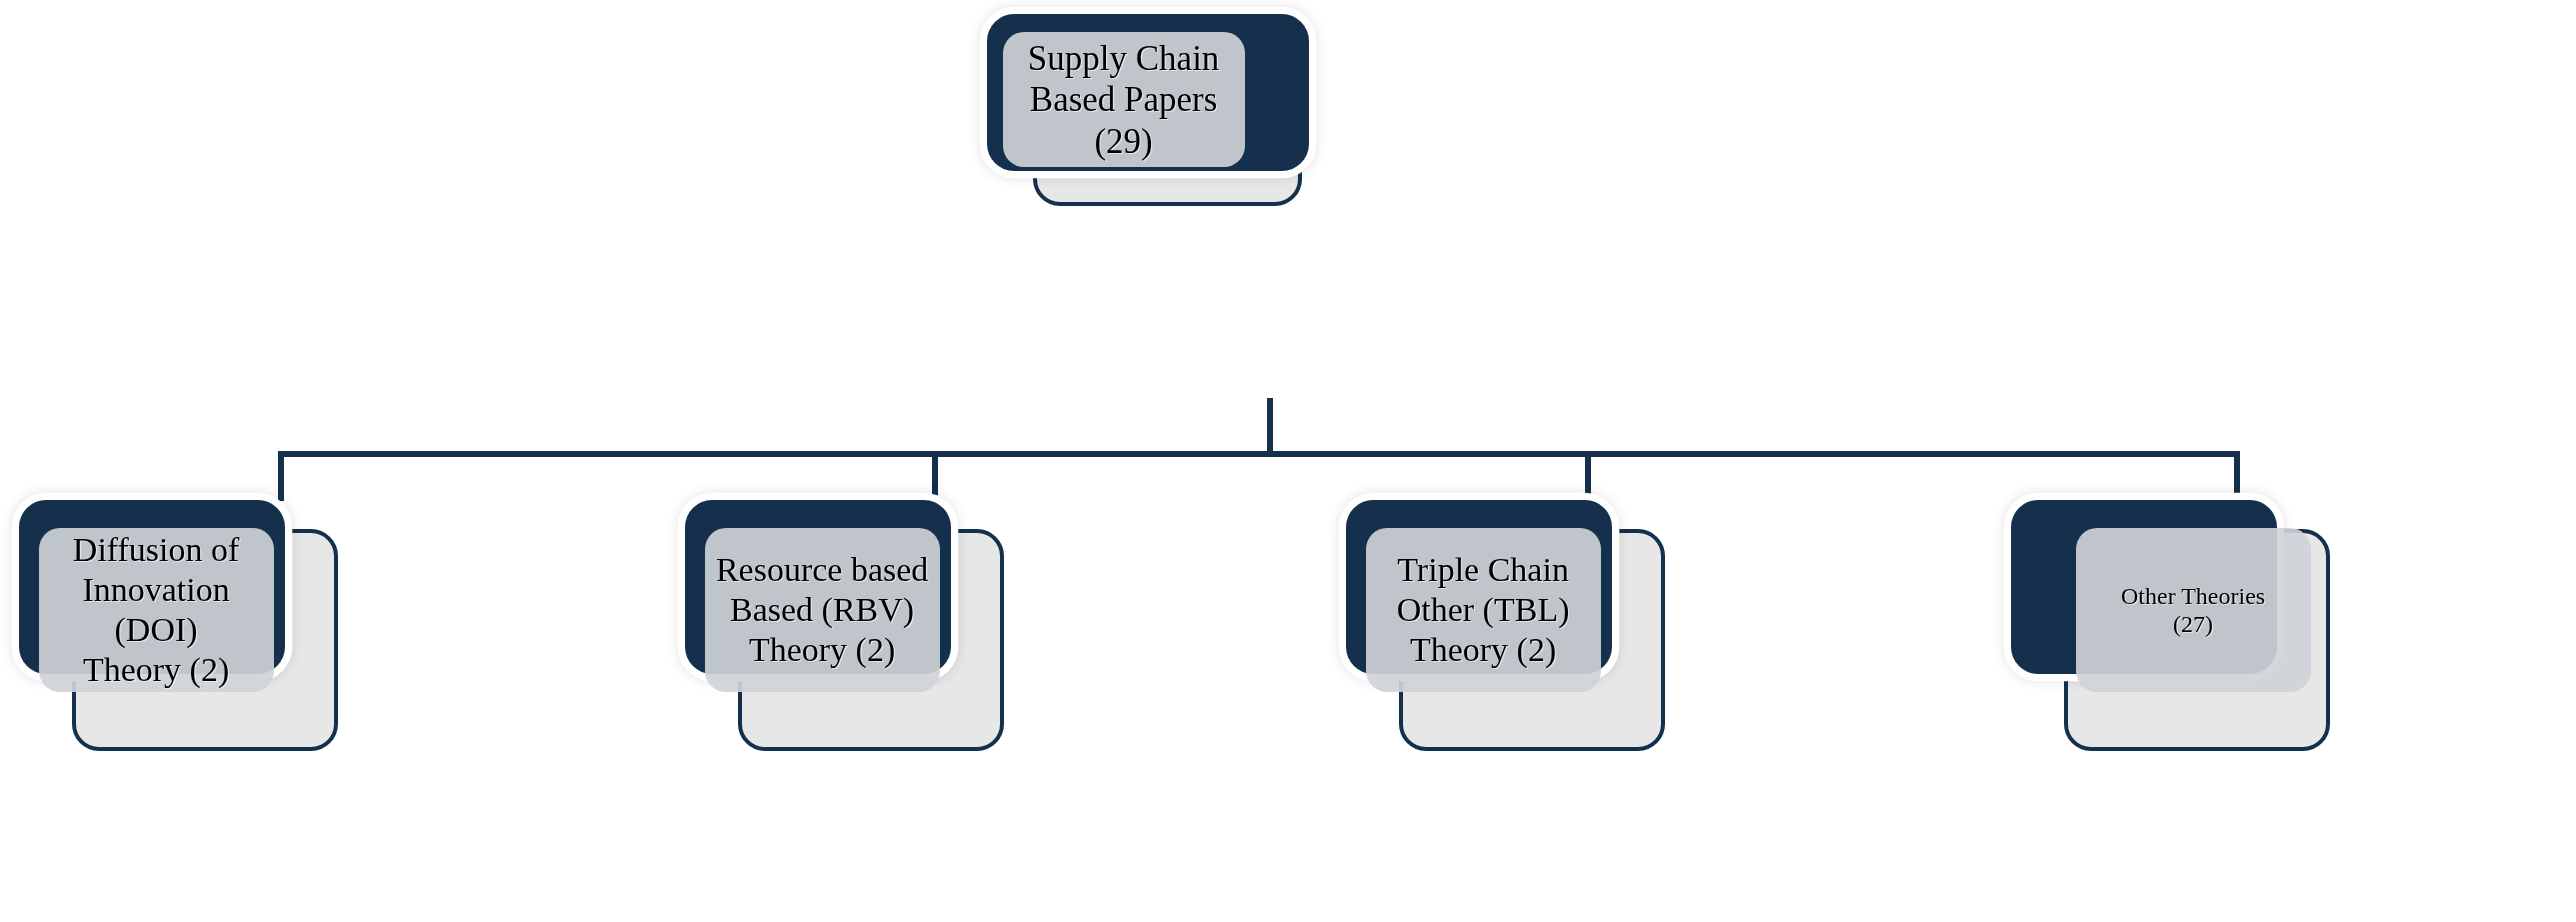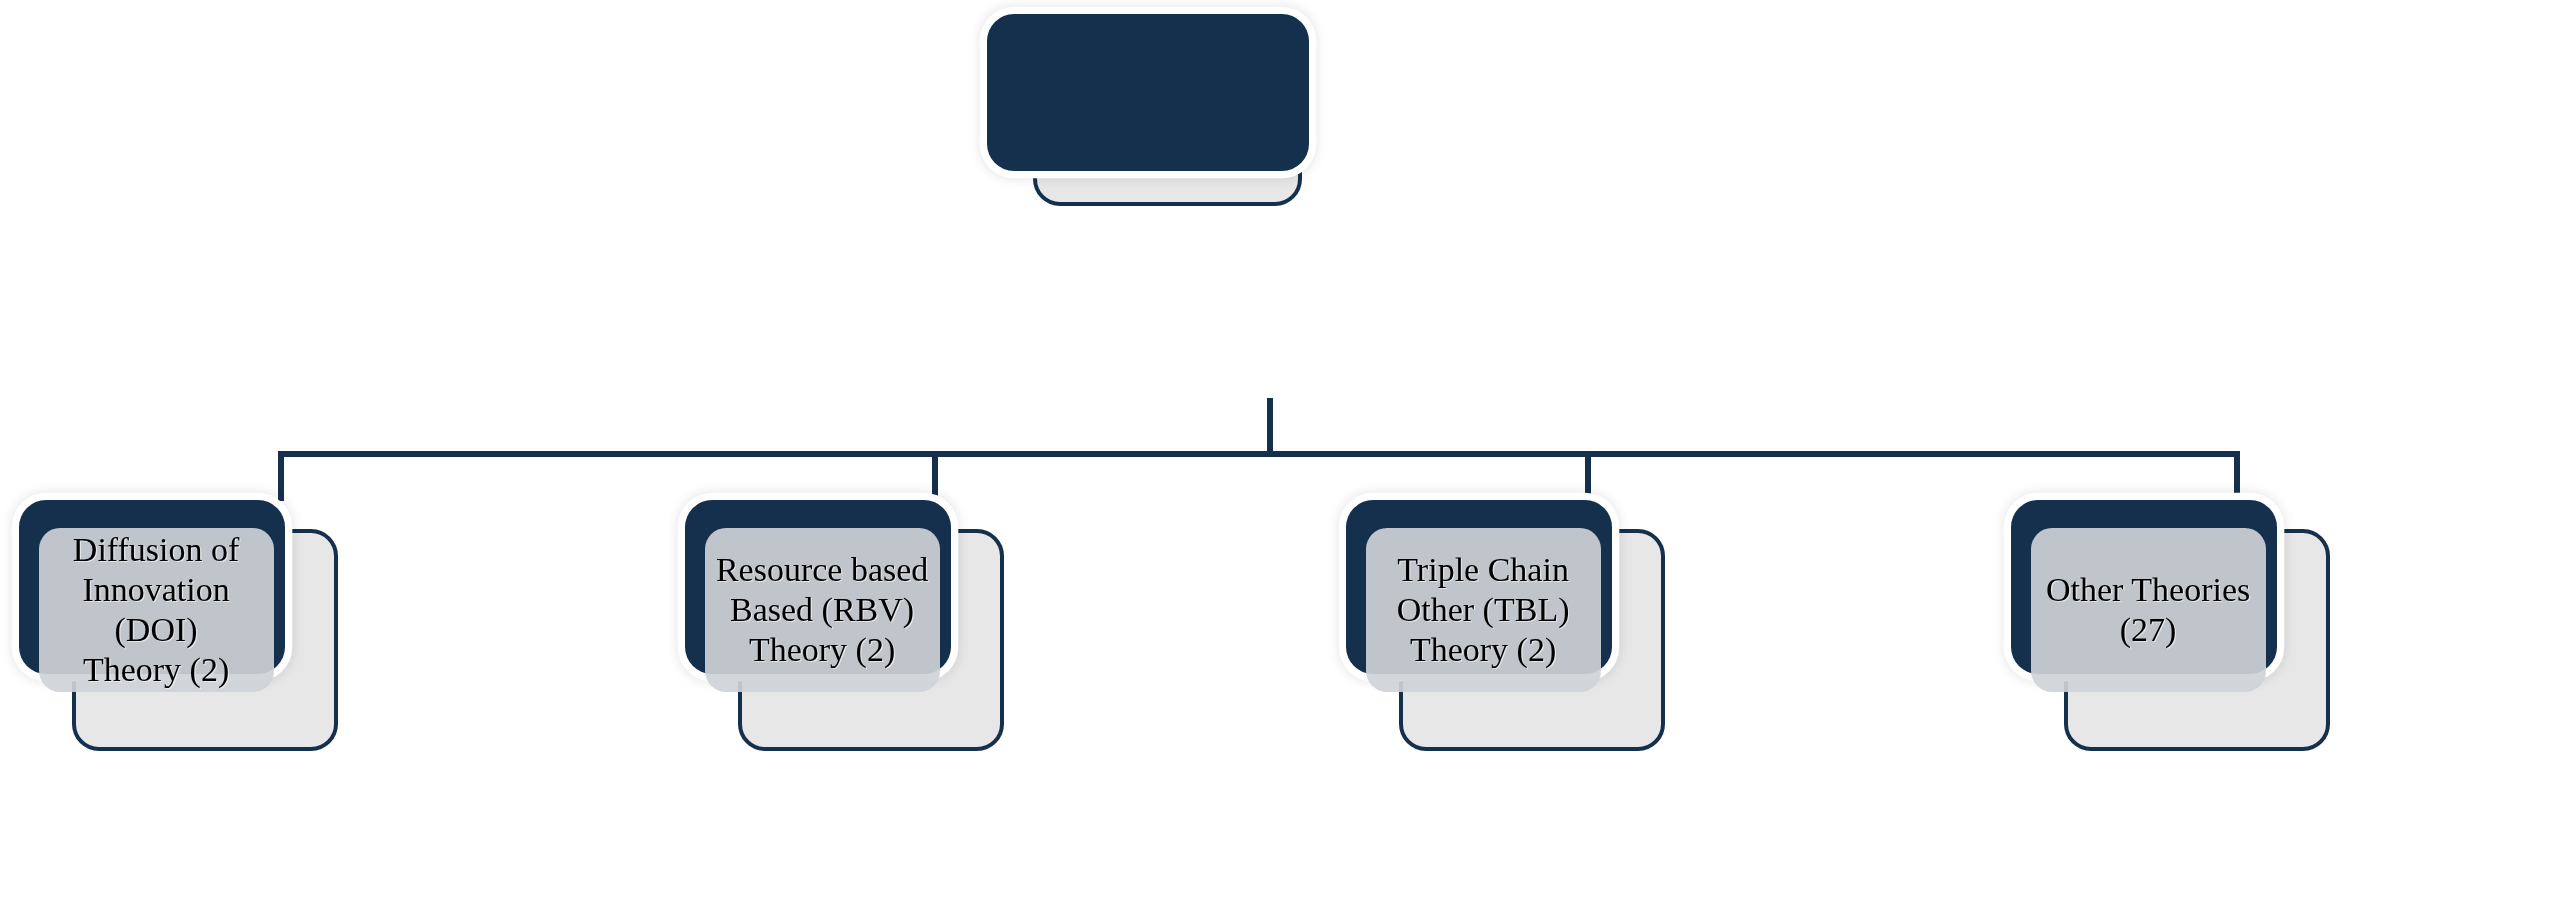--- a/index.html
+++ b/index.html
@@ -83,21 +83,21 @@
   .node-child .plate-navy    { left: 7.3px;  top: 7.3px;  width: 266px; height: 174px; }
   .node-child .plate-outline { left: 60px; top: 36px; width: 266px; height: 222px; }
   .node-child .plate-face    { left: 26.6px; top: 35px; width: 235px; height: 164px; font-size: 34px; }
 
   #node-doi   { left: 12px;   }
   #node-rbv   { left: 678px;  }
   #node-tbl   { left: 1339px; }
   #node-other { left: 2004px; }
 
   
-  #node-other .plate-face { font-size: 34px; }
+  #node-other .plate-face { font-size: 24px; margin-left: 45px; }
 </style>
 </head>
 <body>
 
 <div id="diagram">
 
   <div class="connector-layer">
 
     <div class="conn-line conn-v" style="left:1267px; top:398px; height:56px;"></div>
 
@@ -105,20 +105,27 @@
 
     <div class="conn-line conn-v" style="left:278px; top:451px; height:50px;"></div>
     <div class="conn-line conn-v" style="left:932px; top:451px; height:50px;"></div>
     <div class="conn-line conn-v" style="left:1585px; top:451px; height:50px;"></div>
     <div class="conn-line conn-v" style="left:2234px; top:451px; height:50px;"></div>
   </div>
 
   <div class="node" id="node-root">
     <div class="plate-outline"></div>
     <div class="plate-navy"></div>
+    <div class="plate-face">
+      <span>
+        <span>Supply Chain</span><br>
+        <span>Based Papers</span><br>
+        <span>(29)</span>
+      </span>
+    </div>
   </div>
 
   <div class="node node-child" id="node-doi">
     <div class="plate-outline"></div>
     <div class="plate-navy"></div>
     <div class="plate-face">
       <span>
         <span>Diffusion of</span><br>
         <span>Innovation (DOI)</span><br>
         <span>Theory (2)</span>

